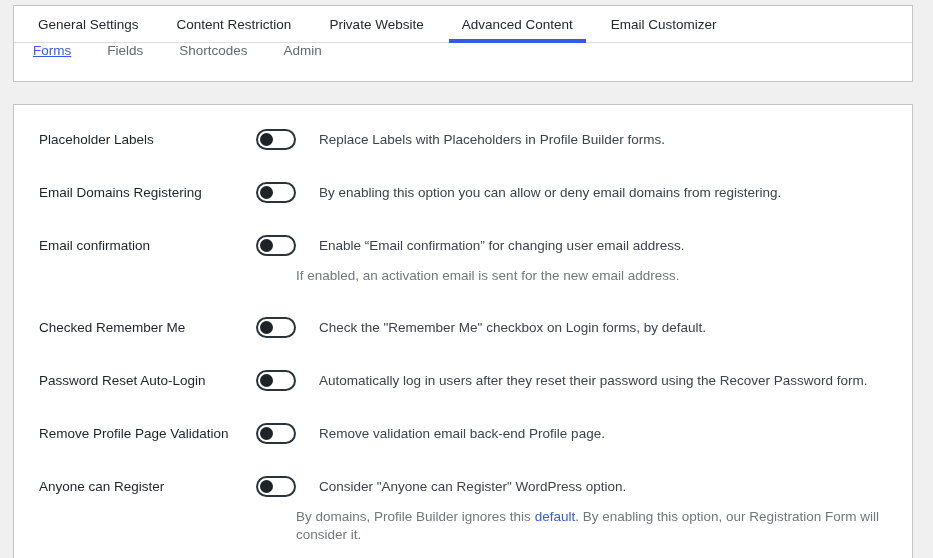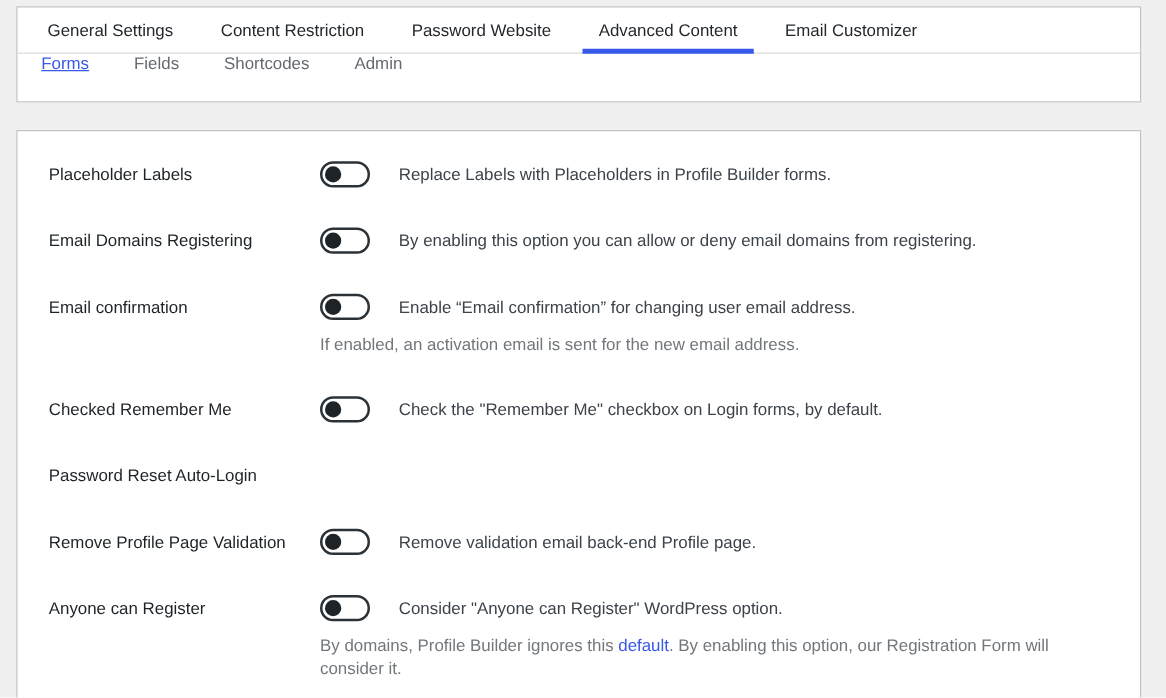--- a/index.html
+++ b/index.html
@@ -64,21 +64,21 @@
   
   .settings-card {
     margin-top: 22px;
     height: 500px;
     padding: 24px 25px 20px 25px;
   }
   .row { display: grid; grid-template-columns: 217px 1fr; margin-bottom: 32px; }
   .row-label { color: var(--label-text); line-height: 21px; padding-right: 10px; }
   .row-main { display: flex; align-items: center; gap: 23px; }
   .row-desc { color: var(--desc-text); line-height: 21px; }
-  .row-note { color: var(--note-text); line-height: 18px; margin-top: 11px; }
+  .row-note { color: var(--note-text); line-height: 18px; margin-top: 11px; margin-left: 40px; }
   .row-note a, .inline-link { color: var(--accent); text-decoration: none; cursor: pointer; }
   
   .toggle {
     position: relative;
     width: 40px; height: 21px;
     flex: 0 0 40px;
     border: 2px solid var(--toggle-dark);
     border-radius: 11px;
     background: #fff;
     cursor: pointer;
@@ -93,21 +93,21 @@
 </style>
 </head>
 <body>
 
 <div class="page">
 
   <div class="card tabs-card">
     <div class="tab-bar">
       <div class="tab">General Settings</div>
       <div class="tab">Content Restriction</div>
-      <div class="tab">Password Website</div>
+      <div class="tab">Private Website</div>
       <div class="tab active">Advanced Content</div>
       <div class="tab">Email Customizer</div>
     </div>
     <div class="subnav">
       <a class="subnav-item active">Forms</a>
       <a class="subnav-item">Fields</a>
       <a class="subnav-item">Shortcodes</a>
       <a class="subnav-item">Admin</a>
     </div>
   </div>
@@ -158,20 +158,28 @@
           <div class="toggle" role="switch" aria-checked="false">
               <div class="knob"></div>
             </div>
           <div class="row-desc">Check the "Remember Me" checkbox on Login forms, by default.</div>
         </div>
       </div>
     </div>
 
     <div class="row">
       <div class="row-label">Password Reset Auto-Login</div>
+      <div>
+        <div class="row-main">
+          <div class="toggle" role="switch" aria-checked="false">
+              <div class="knob"></div>
+            </div>
+          <div class="row-desc">Automatically log in users after they reset their password using the Recover Password form.</div>
+        </div>
+      </div>
     </div>
 
     <div class="row">
       <div class="row-label">Remove Profile Page Validation</div>
       <div>
         <div class="row-main">
           <div class="toggle" role="switch" aria-checked="false">
               <div class="knob"></div>
             </div>
           <div class="row-desc">Remove validation email back-end Profile page.</div>

